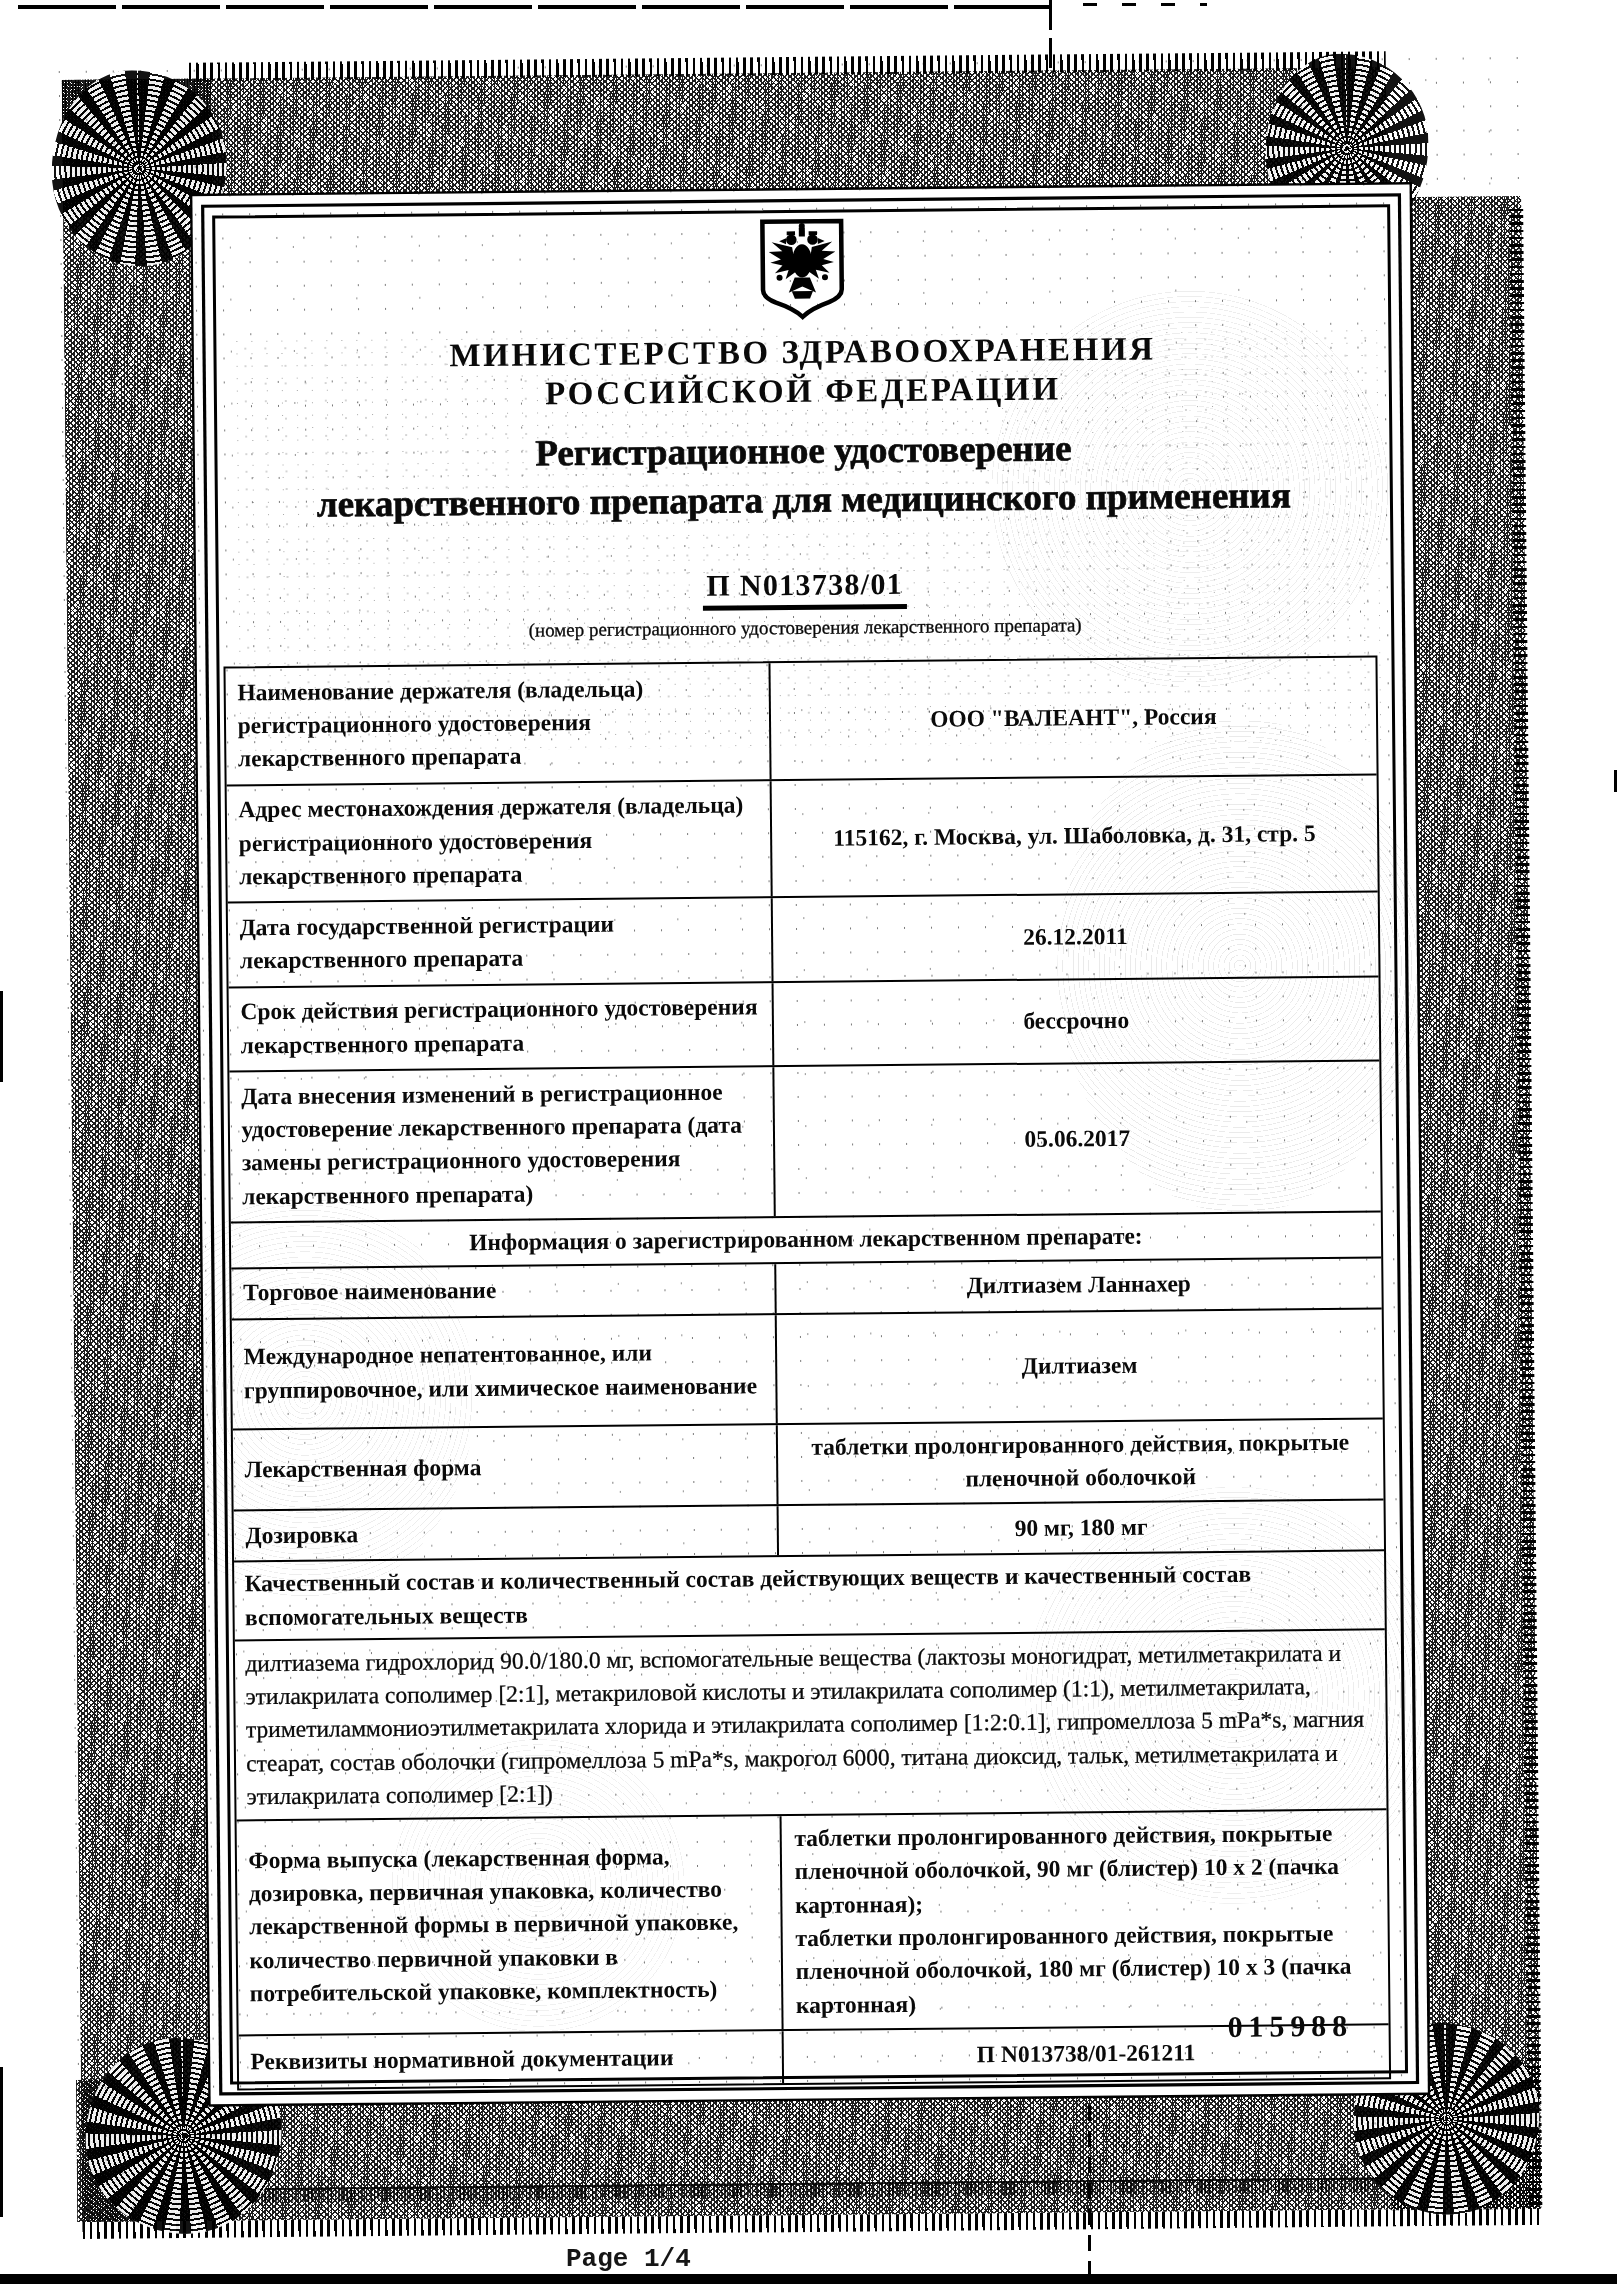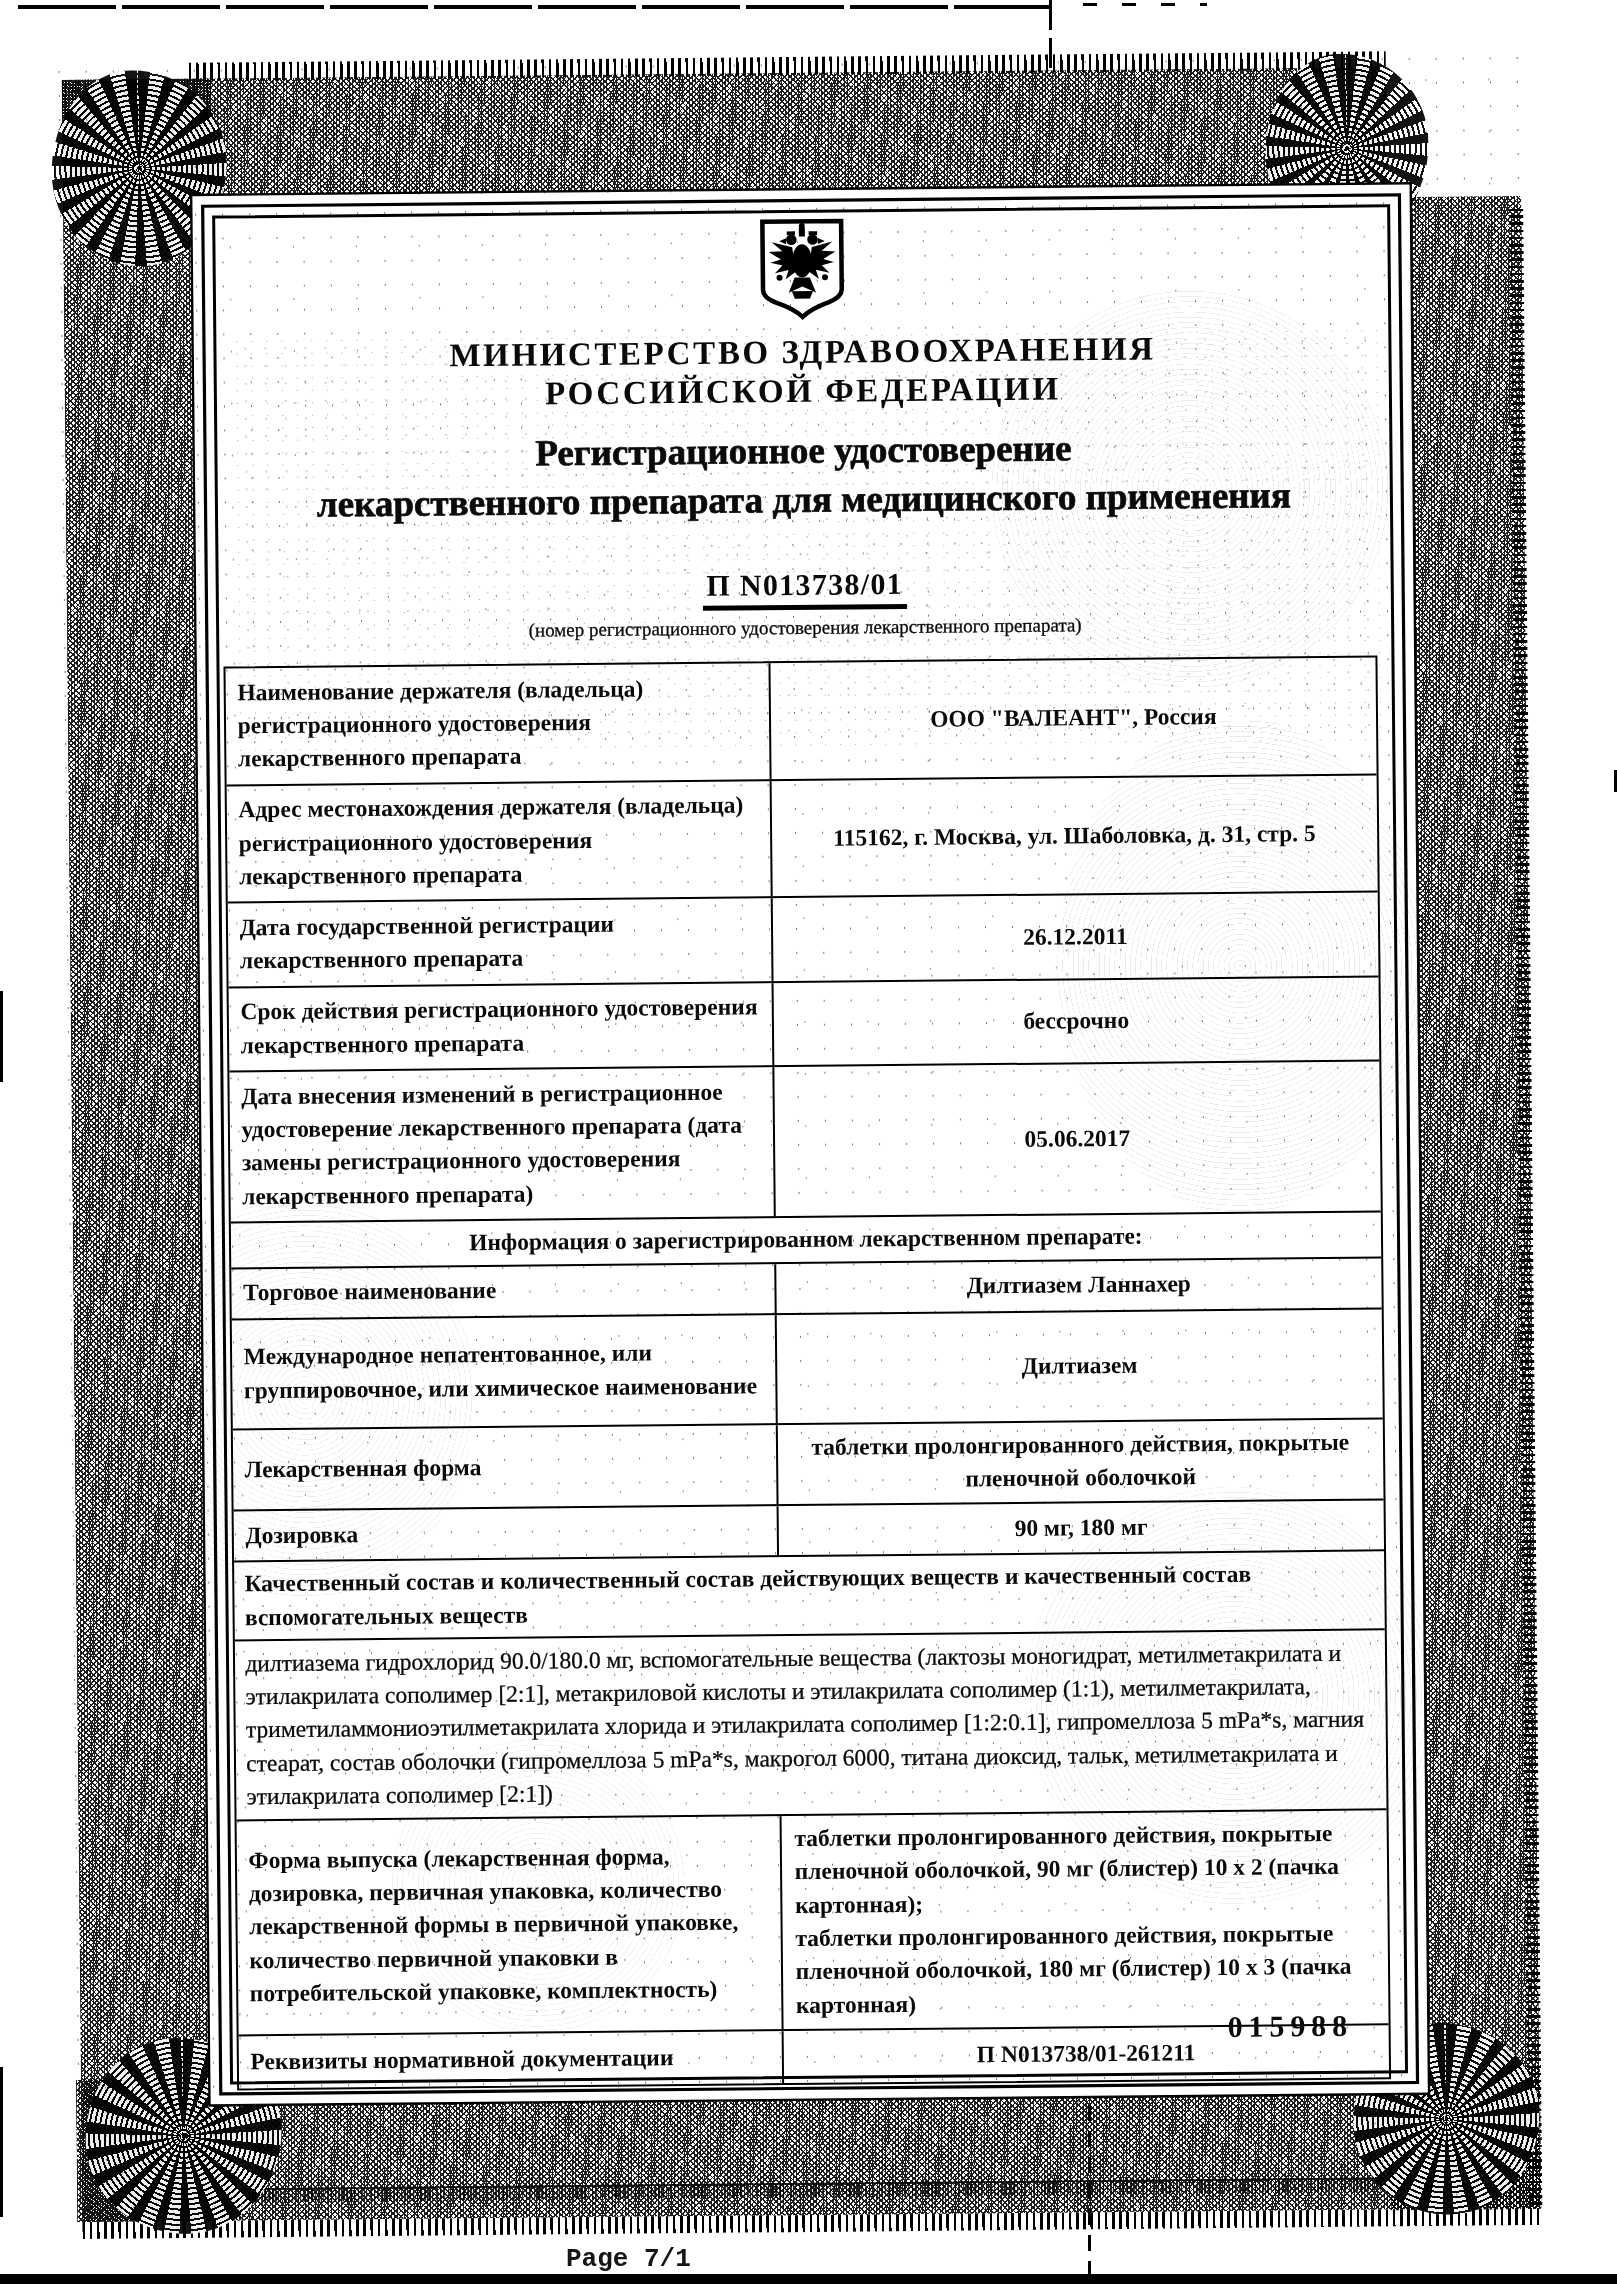--- a/index.html
+++ b/index.html
@@ -230,15 +230,15 @@
           </div>
         </div>
 
       <div class="serial">015988</div>
     </div>
   </div>
 
   <div class="noise"></div>
 </div>
 
-<div class="page-indicator">Page 7/1</div>
+<div class="page-indicator">Page 1/4</div>
 <div class="bottom-bar"></div>
 
 
 </body></html>

